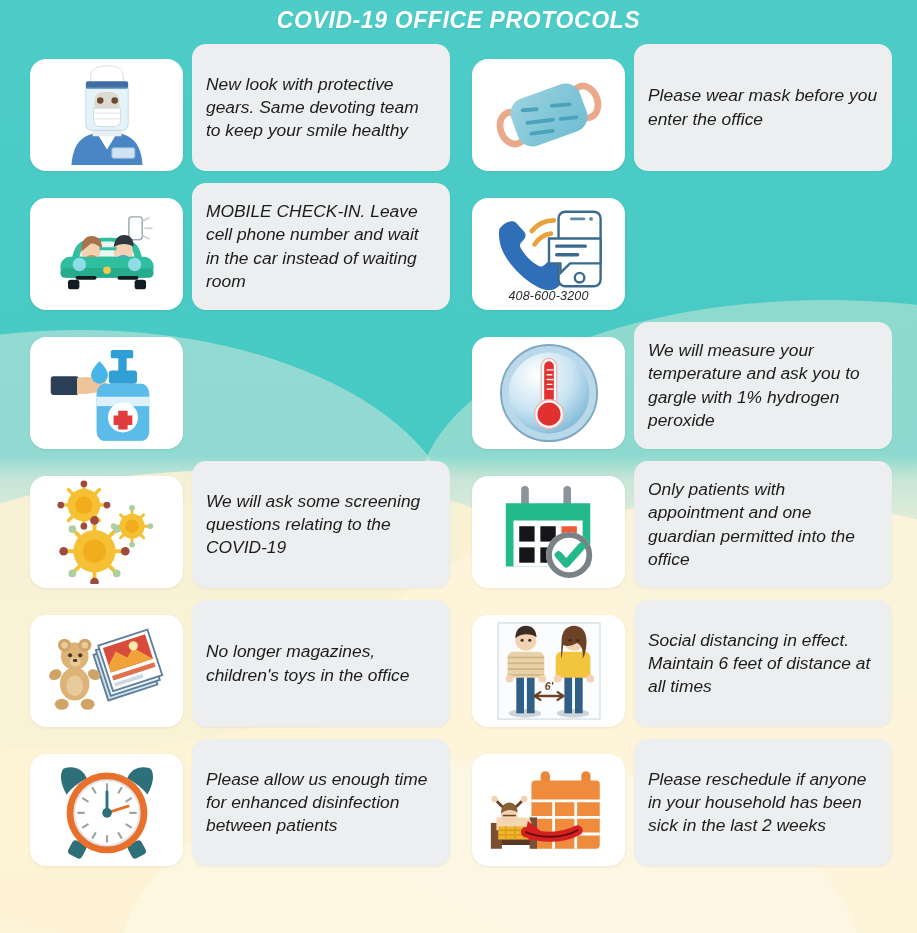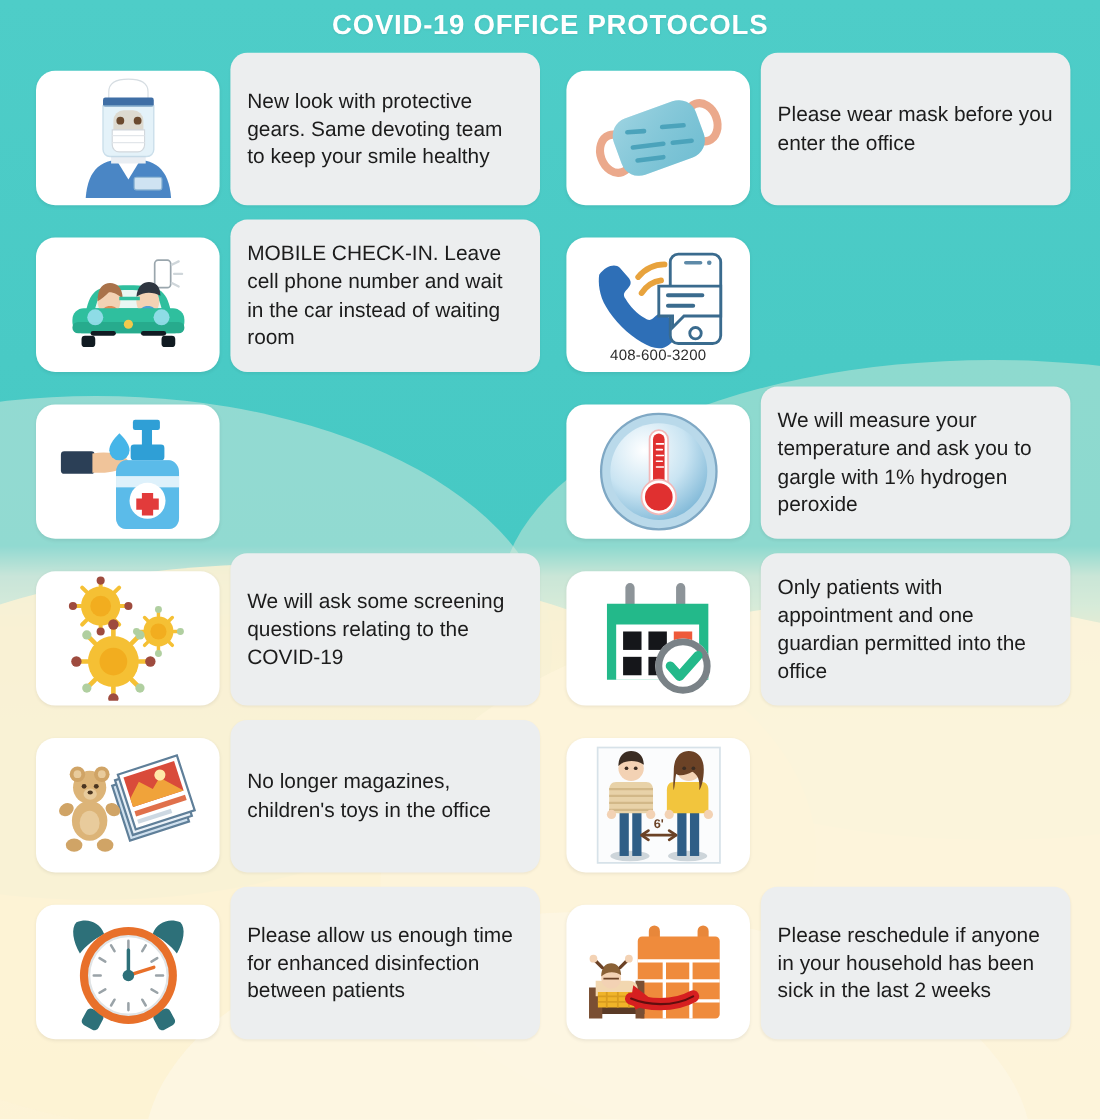--- a/index.html
+++ b/index.html
@@ -13,20 +13,21 @@
     background:linear-gradient(180deg,
        #4ecdc8 0px,
        #49cac5 300px,
        #46c9c4 455px,
        #bfe2d4 480px,
        #d9ecd8 505px,
        #f7eecd 525px,
        #fdf3d8 600px,
        #fdf5dd 760px,
        #fdf3d6 933px);
+    font-style:italic;
   }
   
   .arc{position:absolute;border-radius:50%;pointer-events:none;}
   .arc1{left:-300px;top:330px;width:760px;height:420px;background:#cfe8dc;opacity:.55;}
   .arc2{right:-320px;top:300px;width:820px;height:400px;background:#d4ead9;opacity:.5;}
   .arc3{left:-220px;top:470px;width:900px;height:480px;background:#fdf2d3;opacity:.85;}
   .arc4{right:-260px;top:500px;width:860px;height:470px;background:#fdf4da;opacity:.9;}
   .arc5{left:120px;top:760px;width:740px;height:400px;background:#fdf6e3;opacity:.8;}
 
   .title-bar{
@@ -368,20 +369,23 @@
               <circle cx="89" cy="20" r="1.6" fill="#3b2d23"></circle>
               <circle cx="68" cy="60" r="4" fill="#f3d2b4"></circle>
               <circle cx="102" cy="60" r="4" fill="#f3d2b4"></circle>
             </g>
             <path d="M44 78h30" stroke="#6b4226" stroke-width="2.4"></path>
             <path d="M44 78l6-4M44 78l6 4M74 78l-6-4M74 78l-6 4" stroke="#6b4226" stroke-width="2.4" fill="none" stroke-linecap="round"></path>
             <text x="59" y="72" font-family="Liberation Sans, sans-serif" font-size="11" font-weight="bold" fill="#6b4226" text-anchor="middle">6'</text>
           </svg>
         </div>
       </div>
+      <div class="text-card">
+        <p>Social distancing in effect. Maintain 6 feet of distance at all times</p>
+      </div>
     </div>
 
     <div class="item">
       <div class="icon-card">
         <div class="icon-wrap">
           <svg viewBox="0 0 110 106" width="106" height="102">
             <path d="M10 10c10-4 20 0 24 10-9 5-16 10-21 17-6-10-8-22-3-27z" fill="#2d7079"></path>
             <path d="M100 10c-10-4-20 0-24 10 9 5 16 10 21 17 6-10 8-22 3-27z" fill="#2d7079"></path>
             <rect x="16" y="86" width="16" height="16" rx="4" fill="#2d7079" transform="rotate(28 24 94)"></rect>
             <rect x="78" y="86" width="16" height="16" rx="4" fill="#2d7079" transform="rotate(-28 86 94)"></rect>

